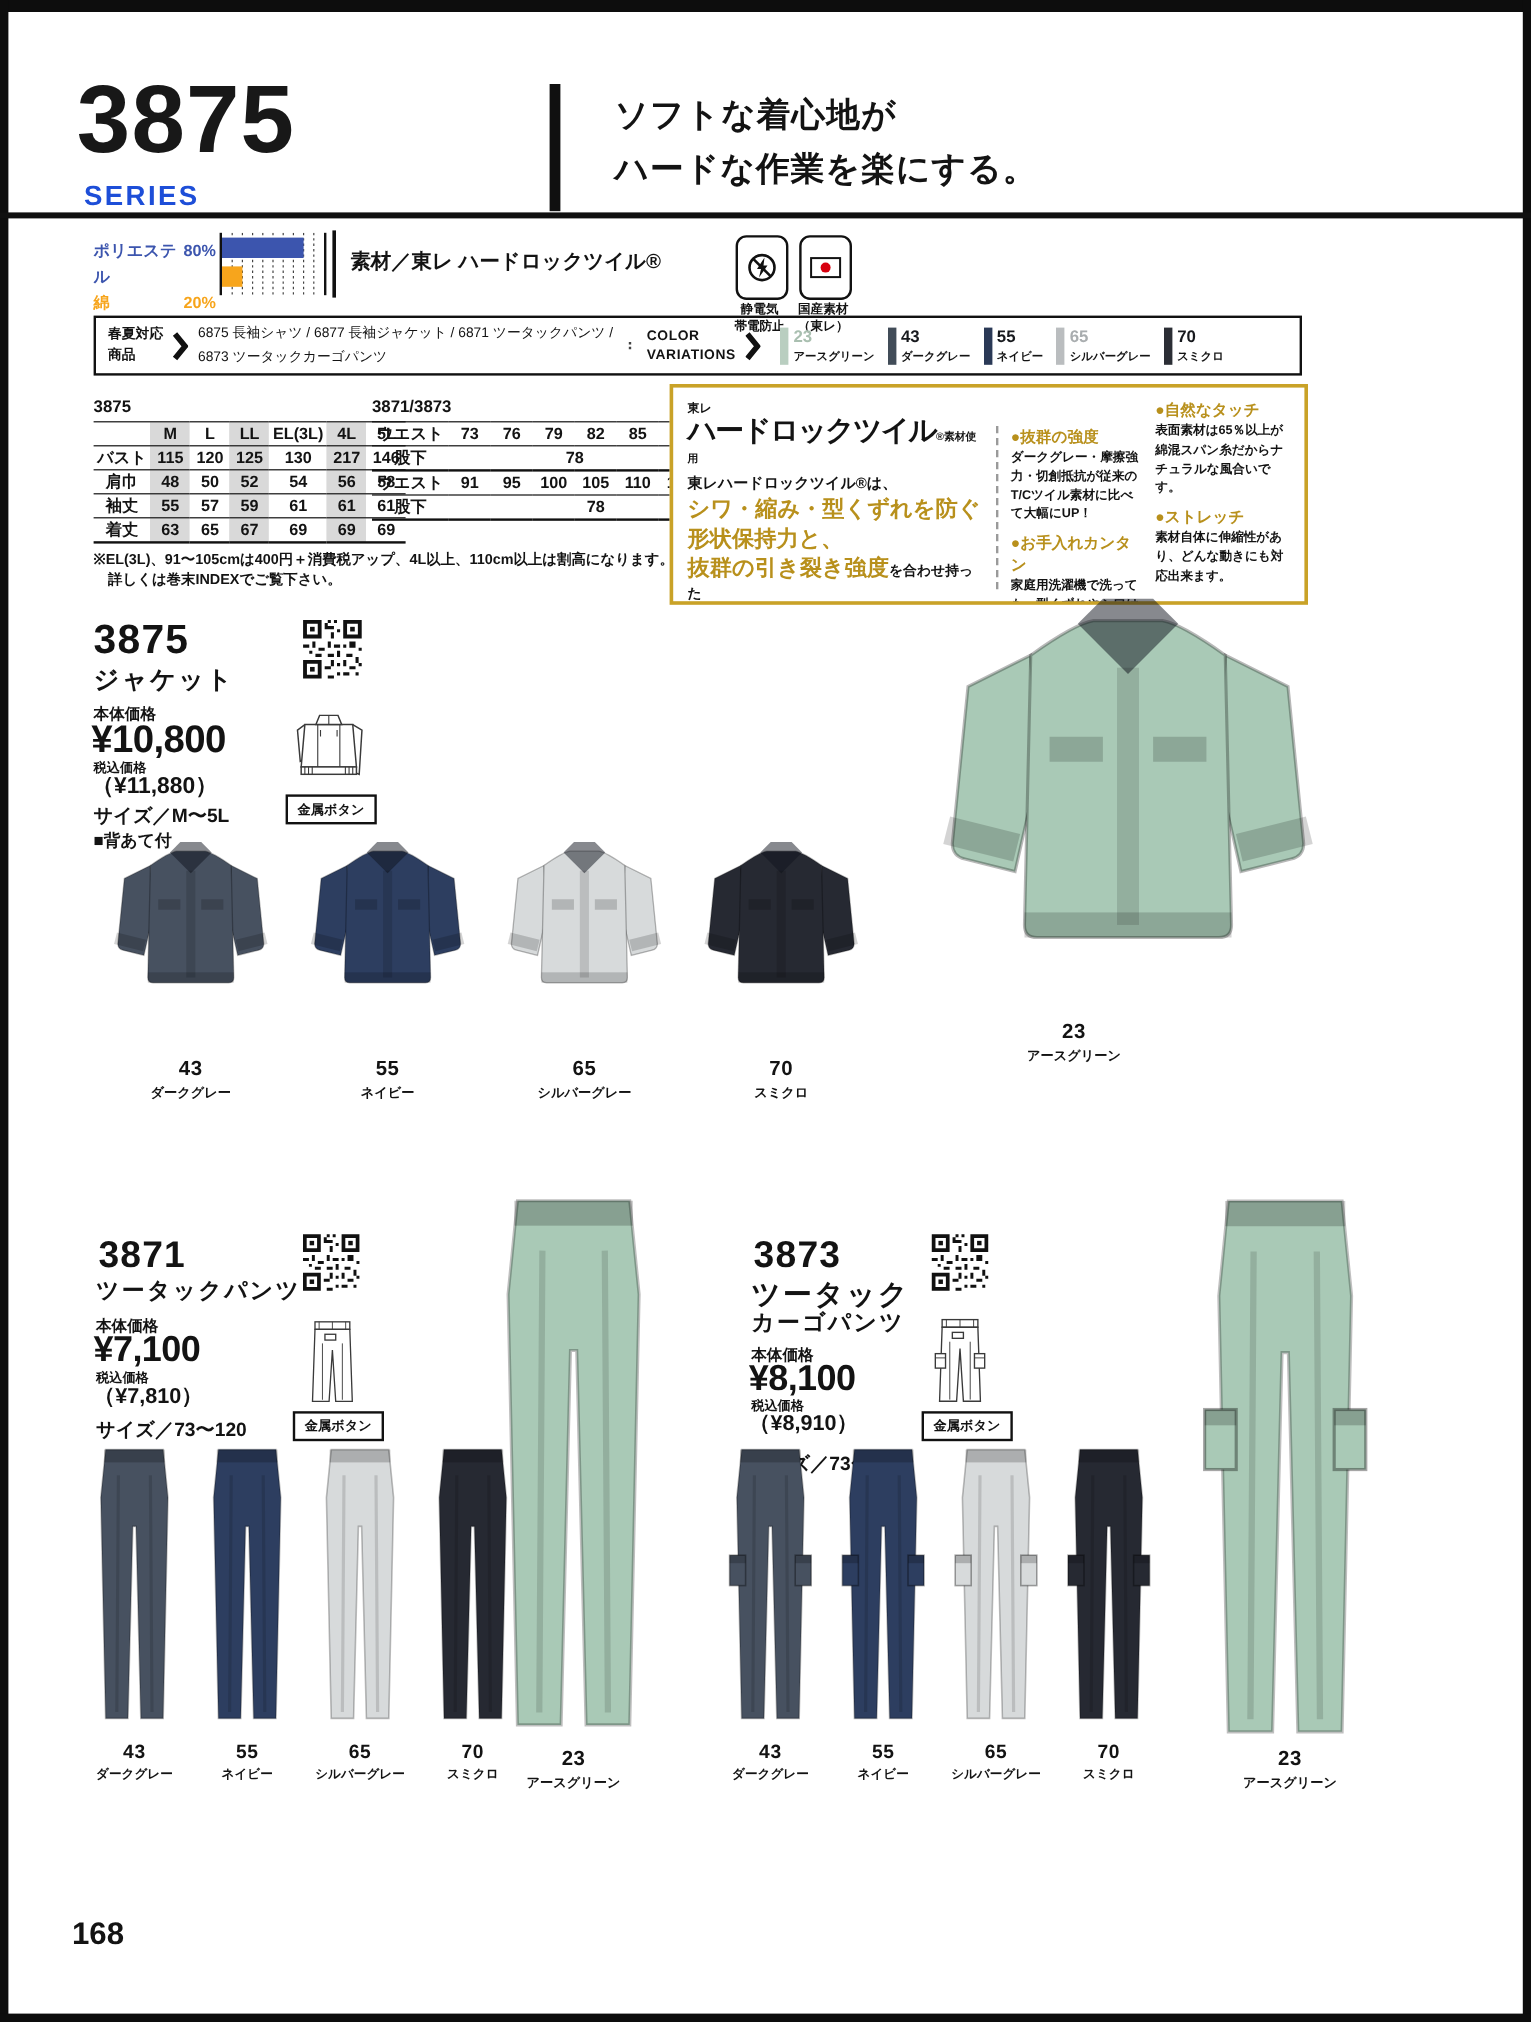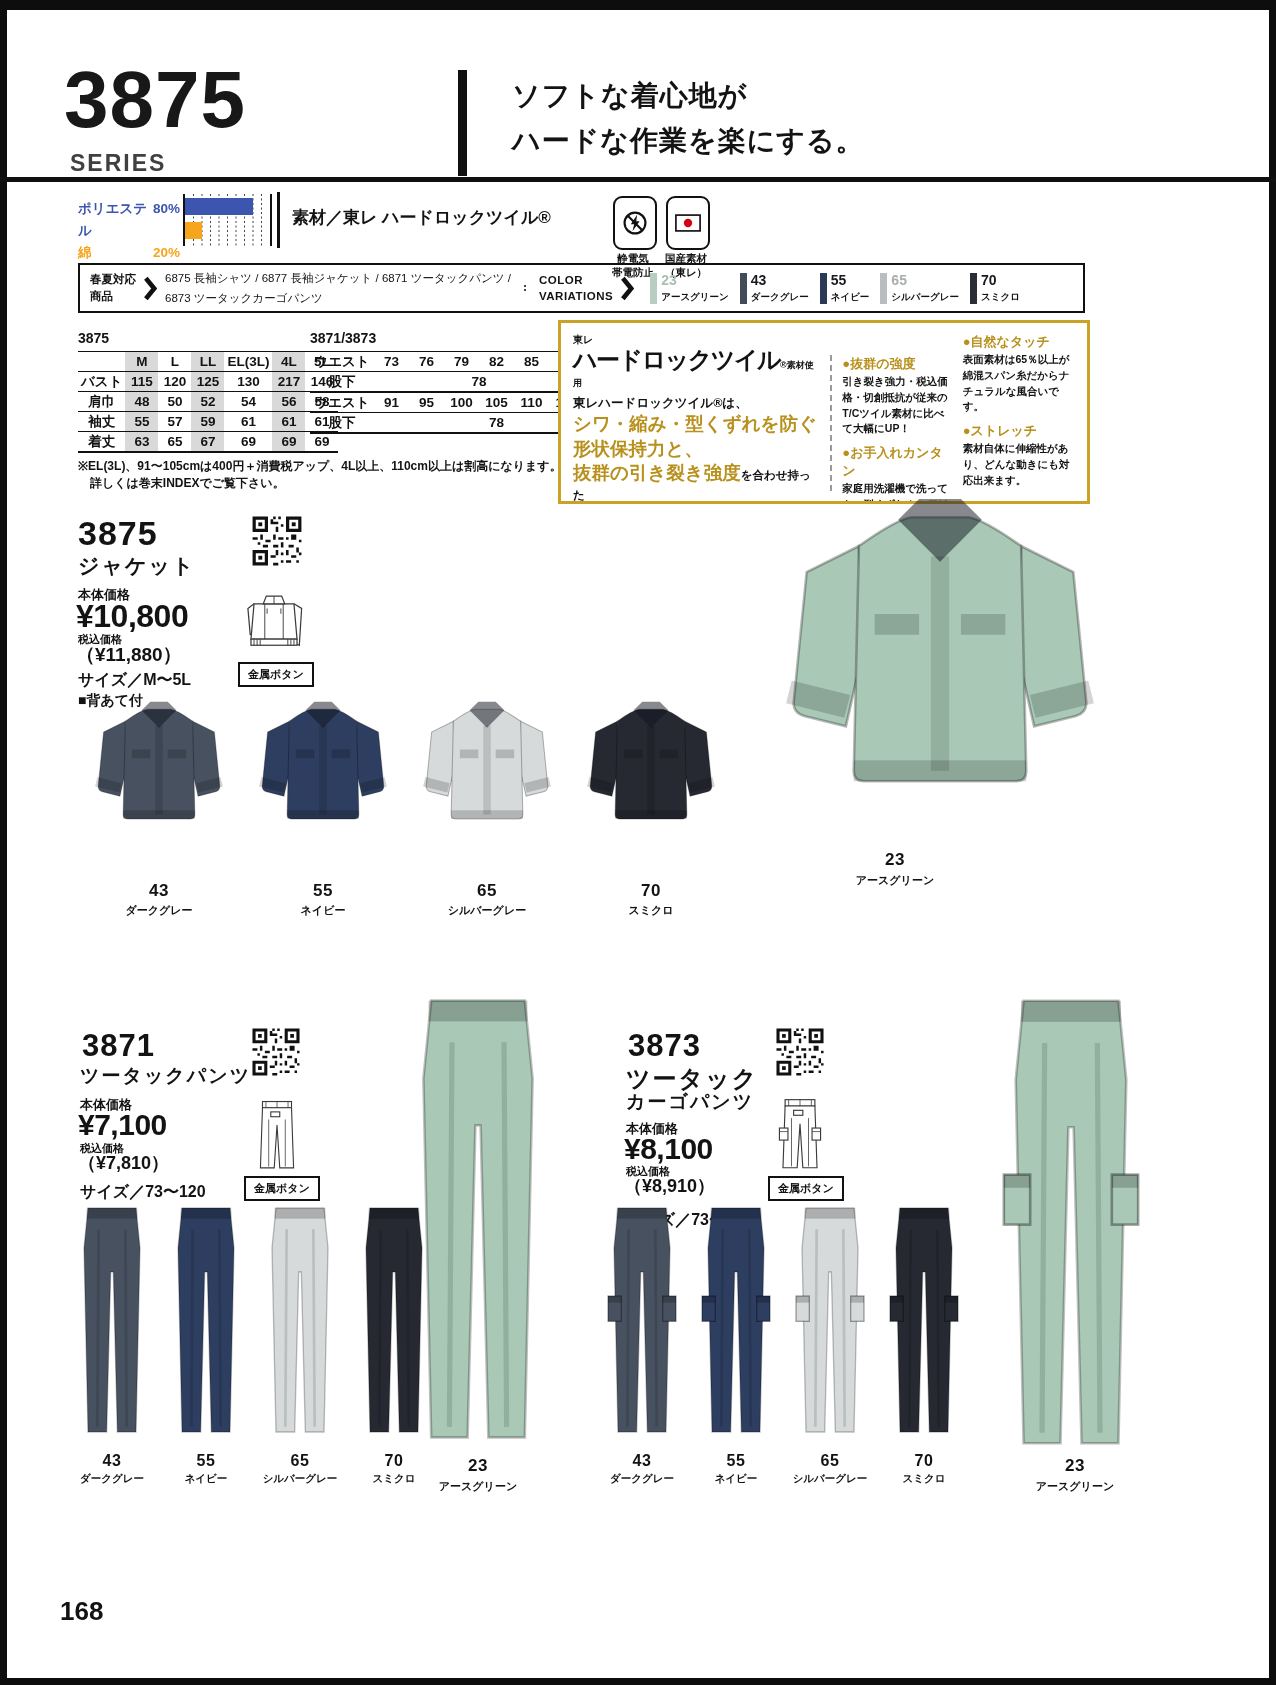--- a/index.html
+++ b/index.html
@@ -2,21 +2,21 @@
 <html><head>
 <meta charset="utf-8">
 <style>
   html,body{margin:0;padding:0;background:#888;}
   .page{position:relative;width:1276px;height:1685px;background:#fff;overflow:hidden;
         font-family:"Liberation Sans",sans-serif;color:#131313;}
   .ab{position:absolute;}
   .frame{background:#0d0d0d;}
   
   .series-num{left:64px;top:60px;font-size:80px;font-weight:900;line-height:1;letter-spacing:1px;color:#181818;}
-  .series-label{left:70px;top:150px;font-size:23px;font-weight:700;color:#404040;letter-spacing:2px;}
+  .series-label{left:70px;top:150px;font-size:23px;font-weight:700;color:#1d4ed8;letter-spacing:2px;}
   .head-vbar{left:458px;top:70px;width:9px;height:106px;background:#101010;}
   .tagline{left:512px;top:74px;font-size:28px;font-weight:800;line-height:1.6;letter-spacing:1px;}
   .top-rule{left:0;top:177px;width:1276px;height:5px;background:#101010;}
   
   .comp-names{left:78px;top:198px;width:102px;}
   .comp-row{display:flex;justify-content:space-between;font-size:13.5px;font-weight:800;line-height:22px;}
   .comp-chart{left:183px;top:194px;width:85px;height:52px;border-left:2.5px solid #111;border-right:2px solid #111;}
   .comp-grid{position:absolute;left:0;top:0;width:100%;height:100%;}
   .comp-bar{position:absolute;left:0;height:17px;}
   .bar1{top:4px;} .bar2{top:28px;}
@@ -412,21 +412,21 @@
       <div class="f-intro">東レハードロックツイル®は、</div>
       <div class="gold gold-big">シワ・縮み・型くずれを防ぐ</div>
       <div class="gold gold-big">形状保持力と、</div>
       <div>
         <span class="gold gold-big">抜群の引き裂き強度</span><span class="g3-suffix">を合わせ持った</span>
       </div>
 
     </div>
     <div class="f-mid">
       <div class="f-title gold">●抜群の強度</div>
-      <div class="f-text">引き裂き強力・税込価格・切創抵抗が従来のT/Cツイル素材に比べて大幅にUP！</div>
+      <div class="f-text">ダークグレー・摩擦強力・切創抵抗が従来のT/Cツイル素材に比べて大幅にUP！</div>
       <div class="f-title gold">●お手入れカンタン</div>
       <div class="f-text">家庭用洗濯機で洗っても、型くずれやシワはできにくく、新品時の着心地・シルエットを保ちます。高いプリーツ保持力でアイロン掛けも軽くて済みます。</div>
     </div>
     <div class="f-right">
       <div class="f-title gold">●自然なタッチ</div>
       <div class="f-text">表面素材は65％以上が綿混スパン糸だからナチュラルな風合いです。</div>
       <div class="f-title gold">●ストレッチ</div>
       <div class="f-text">素材自体に伸縮性があり、どんな動きにも対応出来ます。</div>
     </div>
   </div>

